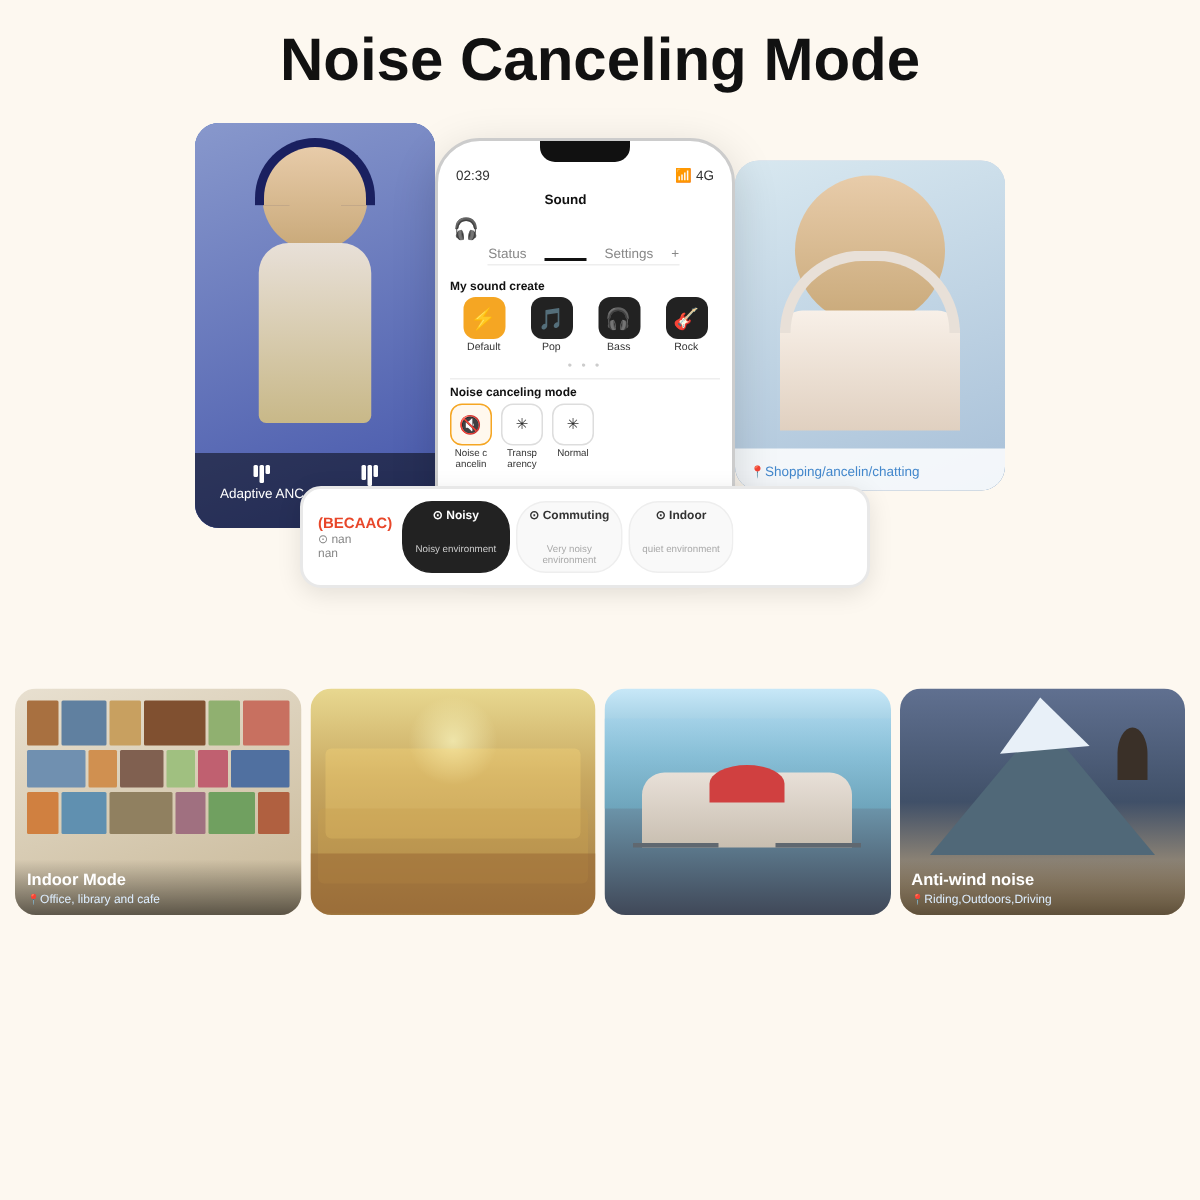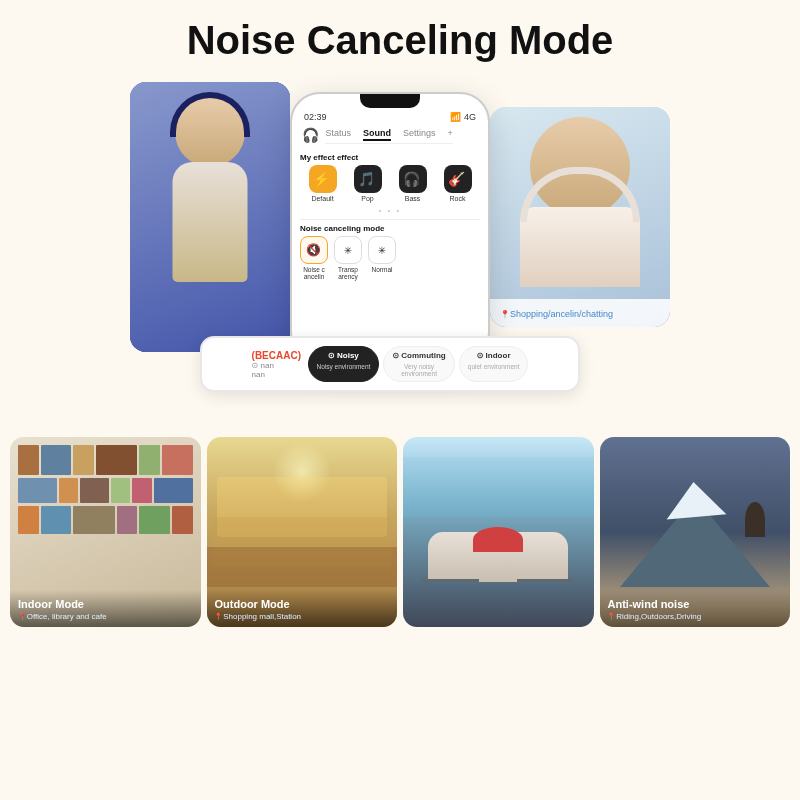--- a/index.html
+++ b/index.html
@@ -134,20 +134,21 @@
       border-bottom: 1px solid #eee;
     }
     .phone-tab-active {
       font-weight: bold;
       color: #111;
       border-bottom: 2px solid #111;
       padding-bottom: 1px;
     }
     .phone-tab {
       color: #888;
+      margin-top: 36px;
     }
     .phone-content {
       padding: 4px 8px;
     }
     .phone-section-title {
       font-size: 8px;
       font-weight: bold;
       color: #111;
       margin: 3px 0;
     }
@@ -221,21 +222,20 @@
       width: 380px;
       background: #fff;
       border-radius: 14px;
       border: 2px solid #e8e8e8;
       box-shadow: 0 4px 16px rgba(0,0,0,0.1);
       padding: 8px 10px;
       z-index: 10;
       display: flex;
       align-items: center;
       gap: 6px;
-      justify-content: center;
     }
     .becaac-label {
       color: #e8472a;
       font-weight: bold;
       font-size: 10px;
       white-space: nowrap;
     }
     .becaac-sub {
       font-size: 8px;
       color: #888;
@@ -260,21 +260,21 @@
       color: #333;
     }
     .mode-pill.active {
       background: #222;
       color: #fff;
       border-color: #222;
     }
     .mode-pill-title {
       font-weight: bold;
       font-size: 8px;
-      margin-bottom: 3px;
+      margin-bottom: 15px;
     }
     .mode-pill-sub {
       font-size: 6.5px;
       color: #aaa;
     }
     .mode-pill.active .mode-pill-sub {
       color: #ccc;
     }
 
     
@@ -311,22 +311,22 @@
     .right-card-loc::before {
       content: '📍';
       font-size: 8px;
     }
 
     
     .bottom-grid {
       display: flex;
       gap: 6px;
       padding: 0 10px;
-      margin-top: 55px;
-      height: 190px;
+      margin-top: 77px;
+      height: 151px;
     }
     .grid-item {
       flex: 1;
       border-radius: 14px;
       overflow: hidden;
       position: relative;
     }
     .grid-bg {
       width: 100%;
       height: 100%;
@@ -411,40 +411,58 @@
 <div class="middle">
 
   <div class="left-card">
     <div class="left-card-img">
 
       <div style="position:absolute;top:0;left:0;right:0;bottom:0;background:linear-gradient(160deg,#8898cc 0%,#4455aa 100%);"></div>
       <div style="position:absolute;top:15px;left:50%;transform:translateX(-50%);width:70px;height:70px;border-radius:50%;background:linear-gradient(180deg,#e8ccaa 0%,#c8a878 100%);"></div>
       <div style="position:absolute;top:10px;left:50%;transform:translateX(-50%);width:80px;height:45px;border:6px solid #1a2060;border-radius:40px 40px 0 0;border-bottom:none;"></div>
       <div style="position:absolute;top:80px;left:50%;transform:translateX(-50%);width:75px;height:120px;background:linear-gradient(180deg,#e8e0d8 0%,#c8b888 100%);border-radius:20px 20px 5px 5px;"></div>
     </div>
+    <div class="left-card-bottom">
+      <div class="anc-label">
+        <div class="icon-bar">
+          <div class="bar" style="height:8px;"></div>
+          <div class="bar" style="height:12px;"></div>
+          <div class="bar" style="height:6px;"></div>
+        </div>
+        <div>Adaptive ANC</div>
+      </div>
+      <div class="anc-label">
+        <div class="icon-bar">
+          <div class="bar" style="height:10px;"></div>
+          <div class="bar" style="height:14px;"></div>
+          <div class="bar" style="height:8px;"></div>
+        </div>
+        <div style="font-size:8px;">Adaptive Audio<br>Compensation</div>
+      </div>
+    </div>
   </div>
 
   <div class="phone-wrap">
     <div class="phone">
       <div class="phone-notch"></div>
       <div class="phone-status">
         <span>02:39</span>
         <span>📶 4G</span>
       </div>
       <div style="display:flex;align-items:center;padding:2px 10px;gap:6px;">
         <span style="font-size:14px;">🎧</span>
         <div class="phone-tabs">
           <span class="phone-tab">Status</span>
           <span class="phone-tab-active">Sound</span>
           <span class="phone-tab">Settings</span>
           <span class="phone-tab">+</span>
         </div>
       </div>
       <div class="phone-content">
-        <div class="phone-section-title">My effect effect</div>
+        <div class="phone-section-title">My sound create</div>
         <div class="sound-effects">
           <div class="effect-item">
             <div class="effect-icon active">⚡</div>
             <div>Default</div>
           </div>
           <div class="effect-item">
             <div class="effect-icon">🎵</div>
             <div>Pop</div>
           </div>
           <div class="effect-item">
@@ -547,24 +565,20 @@
       <div class="grid-sub">Office, library and cafe</div>
     </div>
   </div>
 
   <div class="grid-item">
     <div class="mall-interior"></div>
     <div class="mall-light"></div>
     <div style="position:absolute;top:40px;left:10px;right:10px;height:60px;background:rgba(255,220,120,0.3);border-radius:4px;"></div>
     <div style="position:absolute;top:80px;left:5px;right:5px;height:50px;background:rgba(200,160,80,0.4);border-radius:4px;"></div>
     <div style="position:absolute;top:110px;left:0;right:0;height:40px;background:rgba(150,100,50,0.5);"></div>
-    <div class="grid-label">
-      <div class="grid-title">Outdoor Mode</div>
-      <div class="grid-sub">Shopping mall,Station</div>
-    </div>
   </div>
 
   <div class="grid-item">
     <div class="train-bg"></div>
     <div style="position:absolute;top:20px;left:0;right:0;height:60px;background:linear-gradient(180deg,#a0d0e8 0%,#70b0c8 100%);opacity:0.6;"></div>
     <div style="position:absolute;bottom:45px;left:50%;transform:translateX(-50%);width:140px;height:50px;background:linear-gradient(180deg,#e8e0d8 0%,#c8beb0 100%);border-radius:15px 15px 0 0;"></div>
     <div style="position:absolute;bottom:75px;left:50%;transform:translateX(-50%);width:50px;height:25px;background:#d04040;border-radius:50% 50% 0 0;"></div>
     <div style="position:absolute;bottom:45px;left:10%;width:30%;height:3px;background:#606870;"></div>
     <div style="position:absolute;bottom:45px;right:10%;width:30%;height:3px;background:#606870;"></div>
   </div>

